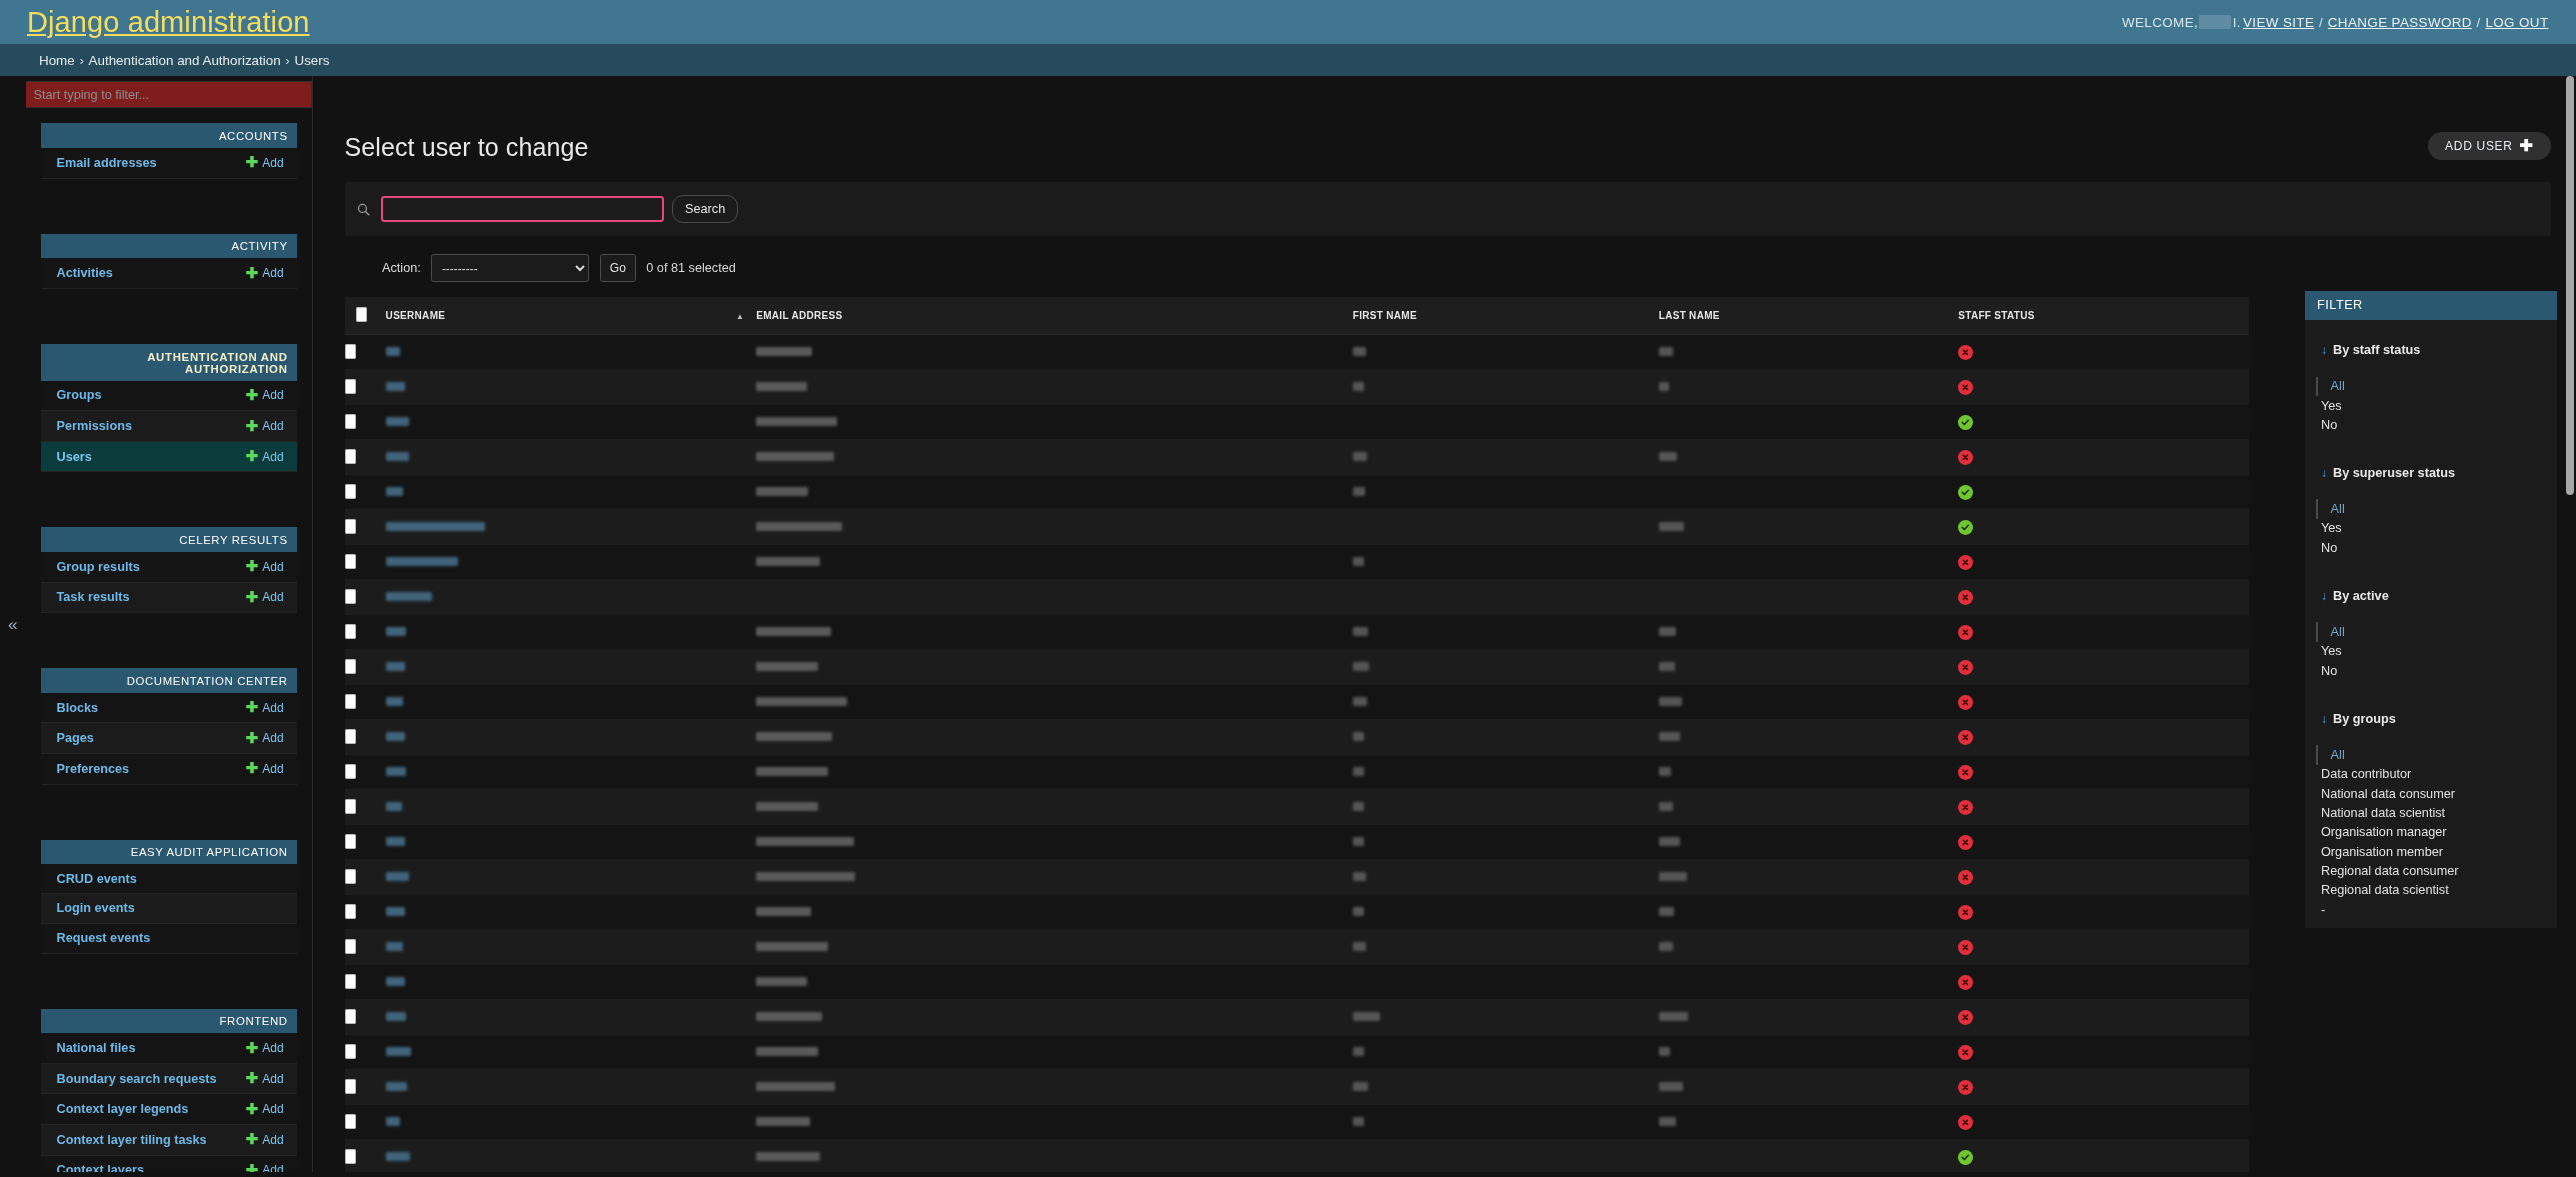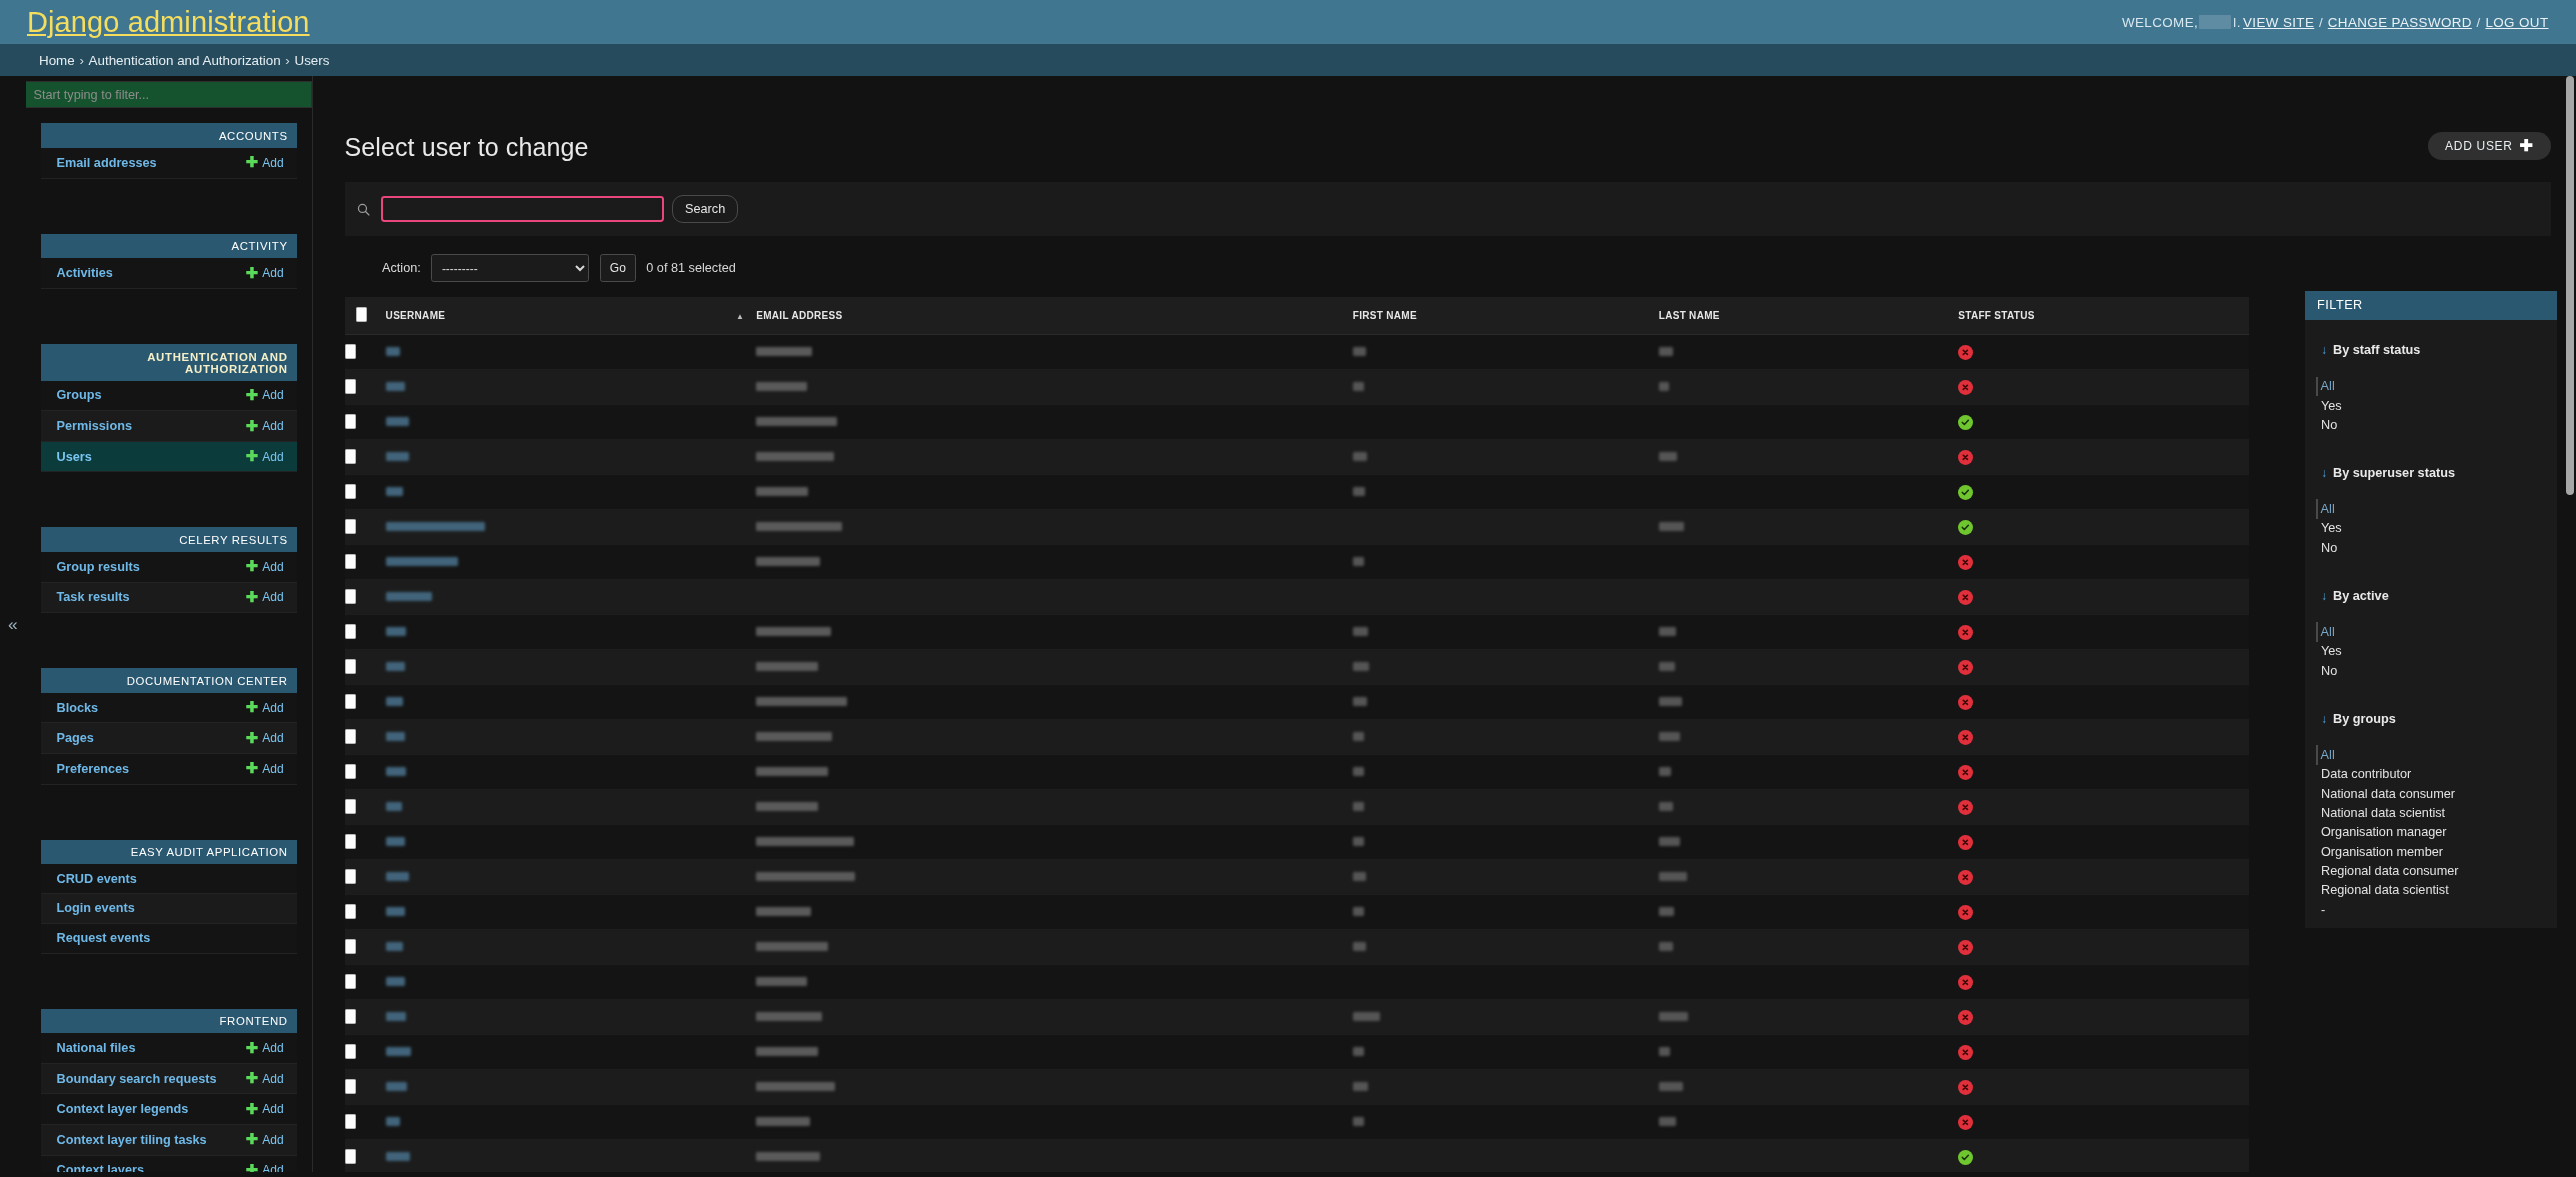--- a/index.html
+++ b/index.html
@@ -84,21 +84,21 @@
     background: #121212;
     border-right: 0.7px solid #2b2b2b;
     position: relative;
     padding-left: 25.5px;
     overflow: hidden;
   }
   #nav-filter {
     display: block;
     width: 100%;
     height: 27px;
-    background: #14532d;
+    background: #7f1d1d;
     border: 0.7px solid #2f2f2f;
     border-left: none;
     color: #9a9a9a;
     font-size: 12.7px;
     padding: 0 8px;
     margin-top: 5.4px;
     outline: none;
     font-family: "Liberation Sans", sans-serif;
   }
   #nav-filter::placeholder { color: #8d8d8d; }
@@ -382,21 +382,21 @@
     font-size: 12.7px;
     padding: 10.7px 0 6.7px 16px;
     display: flex;
     align-items: center;
     gap: 6px;
   }
   .filter-arrow { color: #4ea3dd; font-size: 12px; }
   .filter-list { list-style: none; margin: 0; padding: 0 0 0 16px; }
   .filter-list li { padding: 2.7px 0; font-size: 12.7px; }
   .filter-list li a { text-decoration: none; color: #e3e3e3; }
-  .filter-list li.selected { border-left: 2.7px solid #4a4a4a; margin-left: -5.4px; padding-left: 3px; }
+  .filter-list li.selected { border-left: 2.7px solid #4a4a4a; margin-left: -5.4px; padding-left: 13px; }
   .filter-list li.selected a { color: #7aa7c7; }
 
   
   #page-scrollbar {
     position: absolute;
     right: 2px; top: 0;
     width: 8px;
     height: 100%;
     background: #121212;
   }

